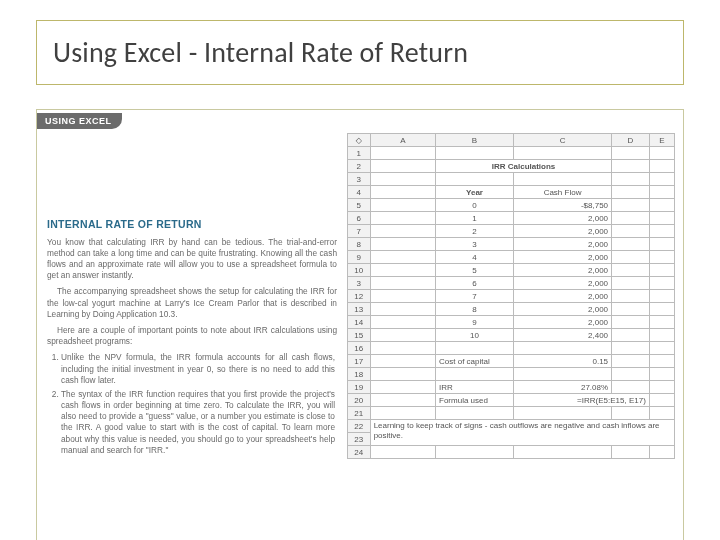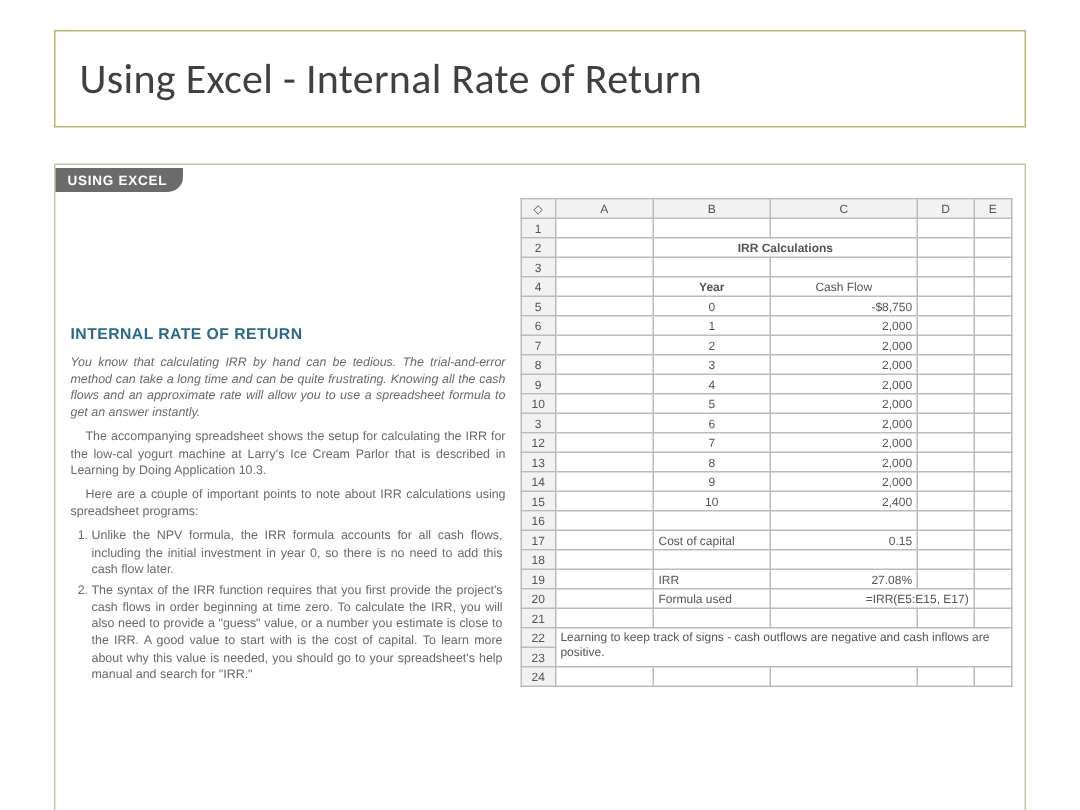--- a/index.html
+++ b/index.html
@@ -57,21 +57,21 @@
     line-height: 1.35;
   }
   .left-col h2 {
     color: #2a6a8a;
     font-size: 10.5px;
     font-weight: bold;
     letter-spacing: 0.3px;
     margin-bottom: 5px;
   }
   .left-col p { margin-bottom: 5px; text-align: justify; text-indent: 10px; }
-  .left-col p.noindent { text-indent: 0; font-style: italic; }
+  .left-col p.noindent { text-indent: 0; }
   .left-col ol { margin-left: 14px; margin-top: 2px; }
   .left-col ol li { margin-bottom: 3px; text-align: justify; padding-right: 2px; }
   .right-col {
     flex: 1;
     font-size: 8px;
     color: #555;
   }
   table.sheet {
     border-collapse: collapse;
     width: 100%;

